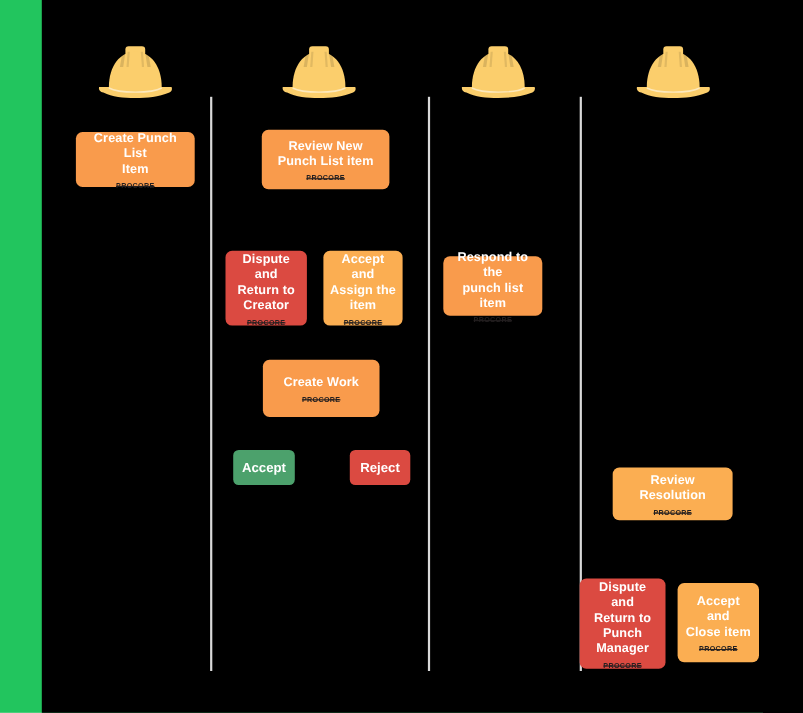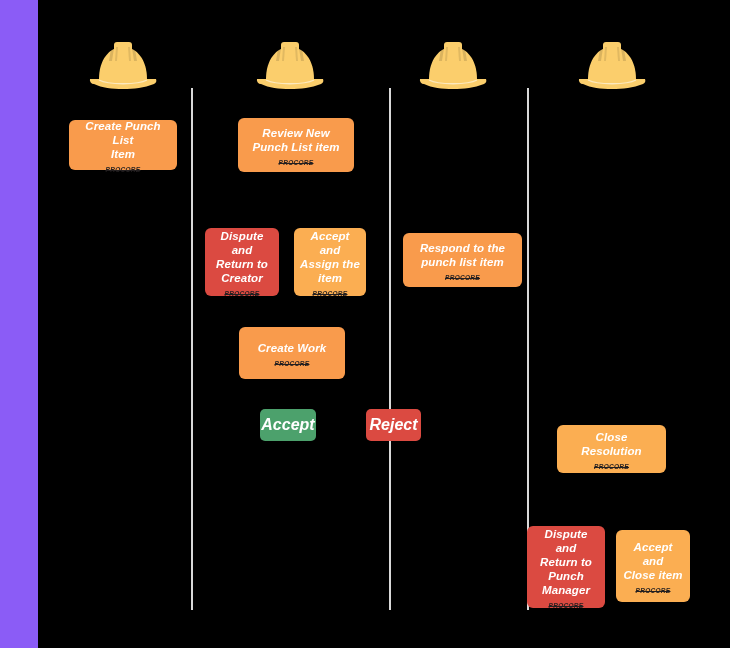--- a/index.html
+++ b/index.html
@@ -80,29 +80,28 @@
 
   
   .btn {
     position: absolute;
     border-radius: 5px;
     box-sizing: border-box;
     display: flex;
     align-items: center;
     justify-content: center;
     color: #ffffff;
-    font-size: 16px;
+    font-size: 12px;
     font-weight: bold;
-    margin-left: 48px;
   }
 </style>
 </head>
 <body>
 
-<div id="diagram-root" style="background: #8b5cf6; font-style: italic;">
+<div id="diagram-root" style="background: #22c55e;">
   <div class="canvas" style="left: 38px; top: 0px; width: 692px; height: 648px; background: rgb(0, 0, 0);"></div>
   <div id="layer">
       <div class="lane-line" style="left: 191px; top: 88px; height: 522px; background: rgb(217, 217, 217);"></div>
       <div class="lane-line" style="left: 389px; top: 88px; height: 522px; background: rgb(217, 217, 217);"></div>
       <div class="lane-line" style="left: 527px; top: 88px; height: 522px; background: rgb(217, 217, 217);"></div>
       <div class="hardhat" style="left: 86px; top: 38px;">
     <svg viewBox="0 0 74 52" xmlns="http://www.w3.org/2000/svg">
       <path fill="#FBCE6C" d="M31 4 h12 a3 3 0 0 1 3 3 v8 h-18 v-8 a3 3 0 0 1 3 -3 z"></path>
       <path fill="#FBCE6C" d="M13 41 C13 22 23 9 37 9 C51 9 61 22 61 41 Z"></path>
       <path fill="#FBCE6C" d="M4 41 h66 a4 4 0 0 1 -2 5 C58 50 48 51 37 51 C26 51 16 50 8 46 a4 4 0 0 1 -4 -5 z"></path>
@@ -164,31 +163,31 @@
 Return to
 Creator</div>
         <div class="procore-logo">PROCORE</div>
       </div>
       <div class="node" style="left: 294px; top: 228px; width: 72px; height: 68px; background: rgb(251, 174, 82);">
         <div class="node-label">Accept and
 Assign the
 item</div>
         <div class="procore-logo">PROCORE</div>
       </div>
-      <div class="node" style="left: 403px; top: 233px; width: 119px; height: 54px; background: rgb(249, 155, 76);">
+      <div class="node" style="left: 403px; top: 233px; width: 90px; height: 54px; background: rgb(249, 155, 76);">
         <div class="node-label">Respond to the
 punch list item</div>
         <div class="procore-logo">PROCORE</div>
       </div>
       <div class="node" style="left: 239px; top: 327px; width: 106px; height: 52px; background: rgb(249, 155, 76);">
         <div class="node-label">Create Work</div>
         <div class="procore-logo">PROCORE</div>
       </div>
       <div class="node" style="left: 557px; top: 425px; width: 109px; height: 48px; background: rgb(251, 174, 82);">
-        <div class="node-label">Close
+        <div class="node-label">Review
 Resolution</div>
         <div class="procore-logo">PROCORE</div>
       </div>
       <div class="node" style="left: 527px; top: 526px; width: 78px; height: 82px; background: rgb(219, 74, 65);">
         <div class="node-label">Dispute and
 Return to
 Punch
 Manager</div>
         <div class="procore-logo">PROCORE</div>
       </div>

